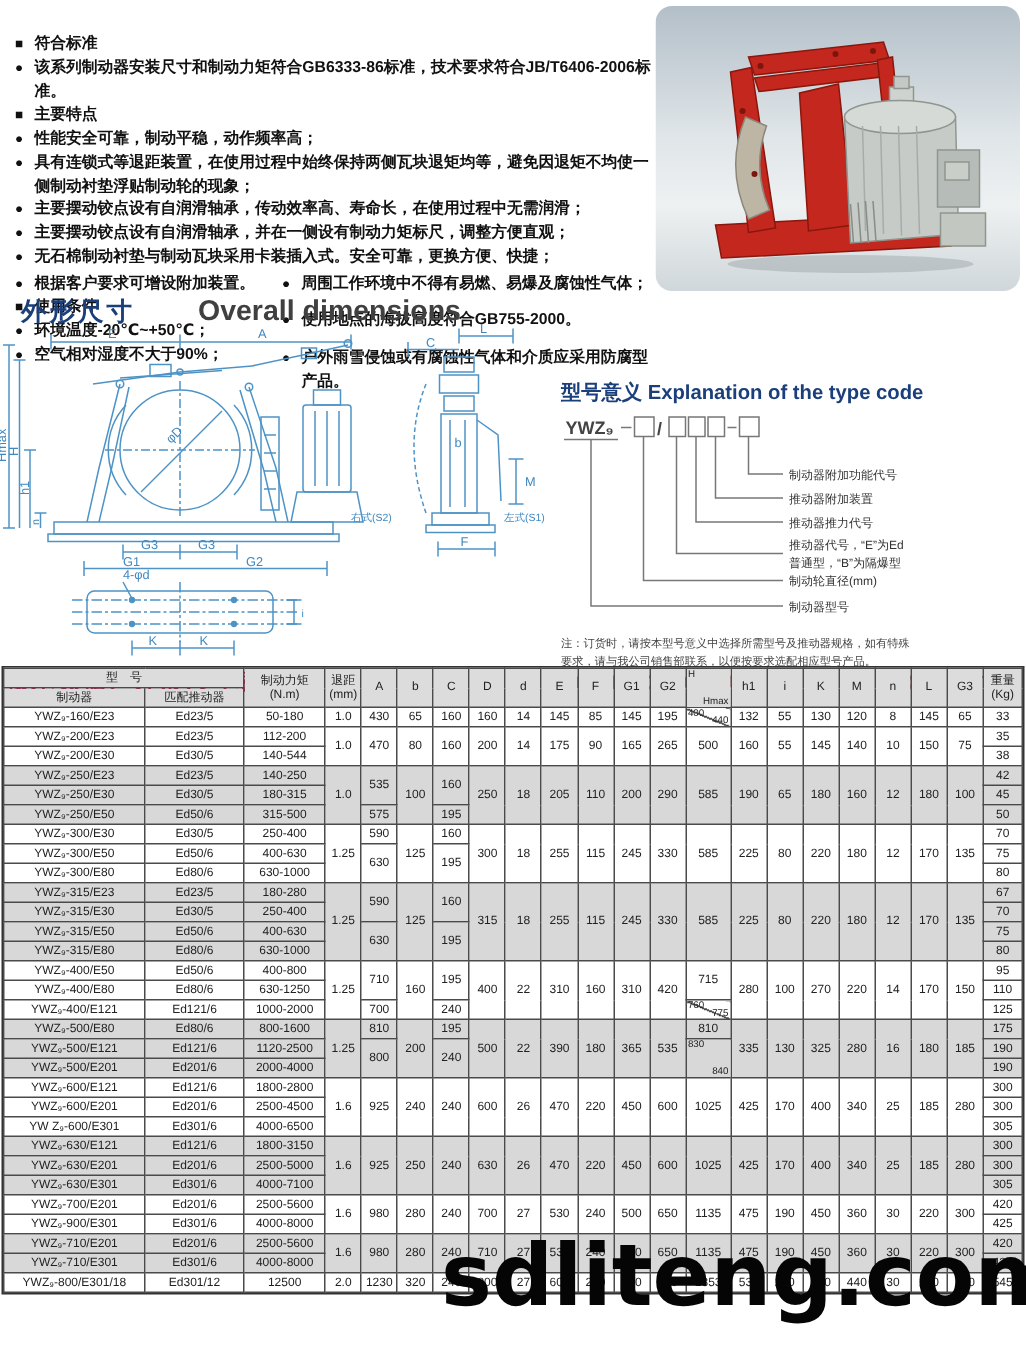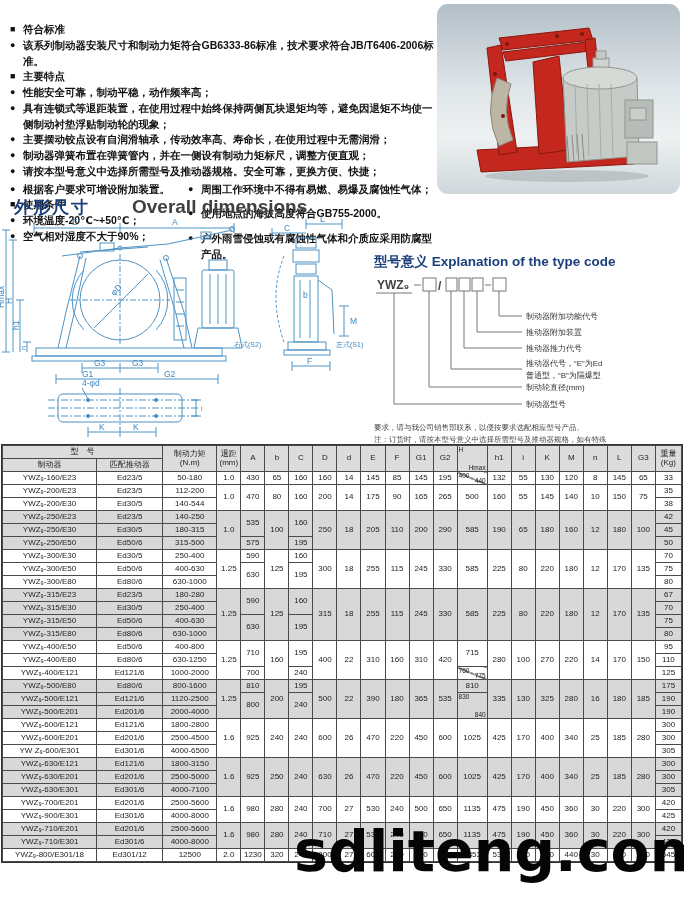--- a/index.html
+++ b/index.html
@@ -82,25 +82,25 @@
         <div class="feat-line">
           <span class="bullet">●</span>
           <span class="txt">具有连锁式等退距装置，在使用过程中始终保持两侧瓦块退矩均等，避免因退矩不均使一侧制动衬垫浮贴制动轮的现象；</span>
         </div>
         <div class="feat-line">
           <span class="bullet">●</span>
           <span class="txt">主要摆动铰点设有自润滑轴承，传动效率高、寿命长，在使用过程中无需润滑；</span>
         </div>
         <div class="feat-line">
           <span class="bullet">●</span>
-          <span class="txt">制动器弹簧布置在弹簧管内，并在一侧设有制动力矩标尺，调整方便直观；</span>
+          <span class="txt">主要摆动铰点设有自润滑轴承，并在一侧设有制动力矩标尺，调整方便直观；</span>
         </div>
         <div class="feat-line">
           <span class="bullet">●</span>
-          <span class="txt">请按本型号意义中选择所需型号及推动器规格。安全可靠，更换方便、快捷；</span>
+          <span class="txt">无石棉制动衬垫与制动瓦块采用卡装插入式。安全可靠，更换方便、快捷；</span>
         </div>
       </div>
     <div class="two-col">
       <div class="col-left">
           <div class="feat-line">
             <span class="bullet">●</span>
             <span class="txt">根据客户要求可增设附加装置。</span>
           </div>
           <div class="feat-line">
             <span class="bullet">■</span>
@@ -342,22 +342,22 @@
       <text class="code" x="64" y="16">/</text>
       <text x="152" y="45">制动器附加功能代号</text>
       <text x="152" y="61">推动器附加装置</text>
       <text x="152" y="77">推动器推力代号</text>
       <text x="152" y="92">推动器代号，“E”为Ed</text>
       <text x="152" y="104">普通型，“B”为隔爆型</text>
       <text x="152" y="116">制动轮直径(mm)</text>
       <text x="152" y="133">制动器型号</text>
     </svg>
     <div class="tc-note">
+      <div>注：订货时，请按本型号意义中选择所需型号及推动器规格，如有特殊</div>
       <div>要求，请与我公司销售部联系，以便按要求选配相应型号产品。</div>
-      <div>注：订货时，请按本型号意义中选择所需型号及推动器规格，如有特殊</div>
     </div>
   </div>
 
   <div class="table-title">
     <span class="zh">技术数据、外形尺寸表</span>
     <span class="en">Technical data,dimension table(mm)</span>
   </div>
 
   <table id="tech-table">
     <colgroup>

